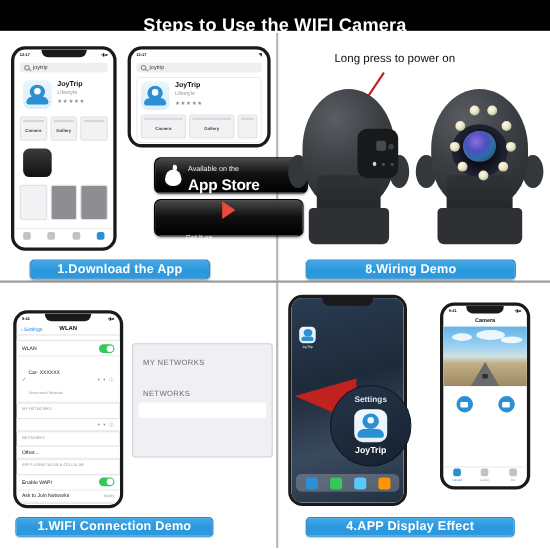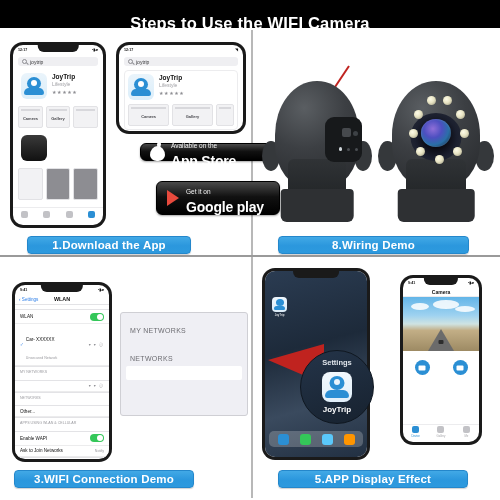--- a/index.html
+++ b/index.html
@@ -86,22 +86,22 @@
                 position:relative; overflow:hidden; }
   .as-shot .shot-bar { position:absolute; left:2px; right:2px; top:2px; height:2px; background:#d8d8dc; }
   .as-shot .shot-lbl { position:absolute; left:0; right:0; top:9px; text-align:center;
                        font-size:4px; color:#4a4a4f; font-weight:bold; }
 
   
   .badge { position:absolute; border-radius:6px; display:flex; align-items:center; gap:5px;
            padding:0 9px 0 8px; color:#fff;
            background:linear-gradient(180deg,#4a4a4a 0%, #111 46%, #000 100%);
            border:1px solid #000; box-shadow:0 1px 2px rgba(0,0,0,.35); }
-  #badge-appstore { left:140px; top:143px; width:140px; height:18px; }
-  #badge-google   { left:156px; top:181px; width:124px; height:34px; }
+  #badge-appstore { left:140px; top:143px; width:140px; height:33px; }
+  #badge-google   { left:140px; top:181px; width:136px; height:34px;flex-direction:column; }
   .badge-txt-small { font-size:6.5px; line-height:1.1; opacity:.95; }
   .badge-txt-big   { font-size:14px; font-weight:bold; line-height:1.05; letter-spacing:-.2px; }
   .apple-logo { width:17px; height:20px; position:relative; flex:none; }
   .apple-logo:before { content:''; position:absolute; left:1px; top:4px; width:15px; height:15px;
                        background:#fff; border-radius:50% 50% 45% 45%/60% 60% 40% 40%; }
   .apple-logo:after  { content:''; position:absolute; left:8px; top:0px; width:4px; height:5px;
                        background:#fff; border-radius:0 60% 0 60%; transform:rotate(18deg); }
   .gplay-logo { width:16px; height:18px; position:relative; flex:none; }
   .gplay-logo span { position:absolute; left:2px; top:1px; width:0; height:0;
                      border-top:8px solid transparent; border-bottom:8px solid transparent;
@@ -382,20 +382,21 @@
     <span>
       <span class="badge-txt-small">Get it on</span><br>
       <span class="badge-txt-big">Google play</span>
     </span>
   </div>
 
   <div class="step-label" id="label1">1.Download the App</div>
 
   <div class="panel" id="panel2"></div>
 
+  <div class="annot-text" id="annot2">Long press to power on</div>
   <svg style="position:absolute;left:253px;top:40px;width:247px;height:180px;pointer-events:none">
     <line x1="96" y1="26" x2="52" y2="92" stroke="#c0231f" stroke-width="2"></line>
     <polygon points="52,92 60,82 62,92" fill="#c0231f"></polygon>
   </svg>
 
   <div class="cam" id="cam-side">
     <span class="yoke-l"></span>
       <span class="yoke-r"></span>
     <span class="dome"></span>
       <span class="neck"></span>
@@ -486,21 +487,21 @@
 
     </div>
   </div>
 
   <div id="net-card">
     <div class="net-hdr">MY NETWORKS</div>
     <div class="net-hdr2">NETWORKS</div>
     <div class="net-blank"></div>
   </div>
 
-  <div class="step-label" id="label3">3.WIFI Connection Demo</div>
+  <div class="step-label" id="label3">1.WIFI Connection Demo</div>
 
   <div class="panel" id="panel4"></div>
 
   <div class="phone" id="p4-phone">
     <div class="phone-screen">
       <div class="home-bg"></div>
       <div class="notch"></div>
       <div class="home-icon">
         <span class="hi-c"></span>
           <span class="hi-car"></span>
@@ -557,15 +558,15 @@
             <span>Gallery</span>
         </div>
         <div class="tab">
           <i></i>
             <span>Me</span>
         </div>
       </div>
     </div>
   </div>
 
-  <div class="step-label" id="label4">5.APP Display Effect</div>
+  <div class="step-label" id="label4">4.APP Display Effect</div>
 
 </div>
 
 </body></html>

